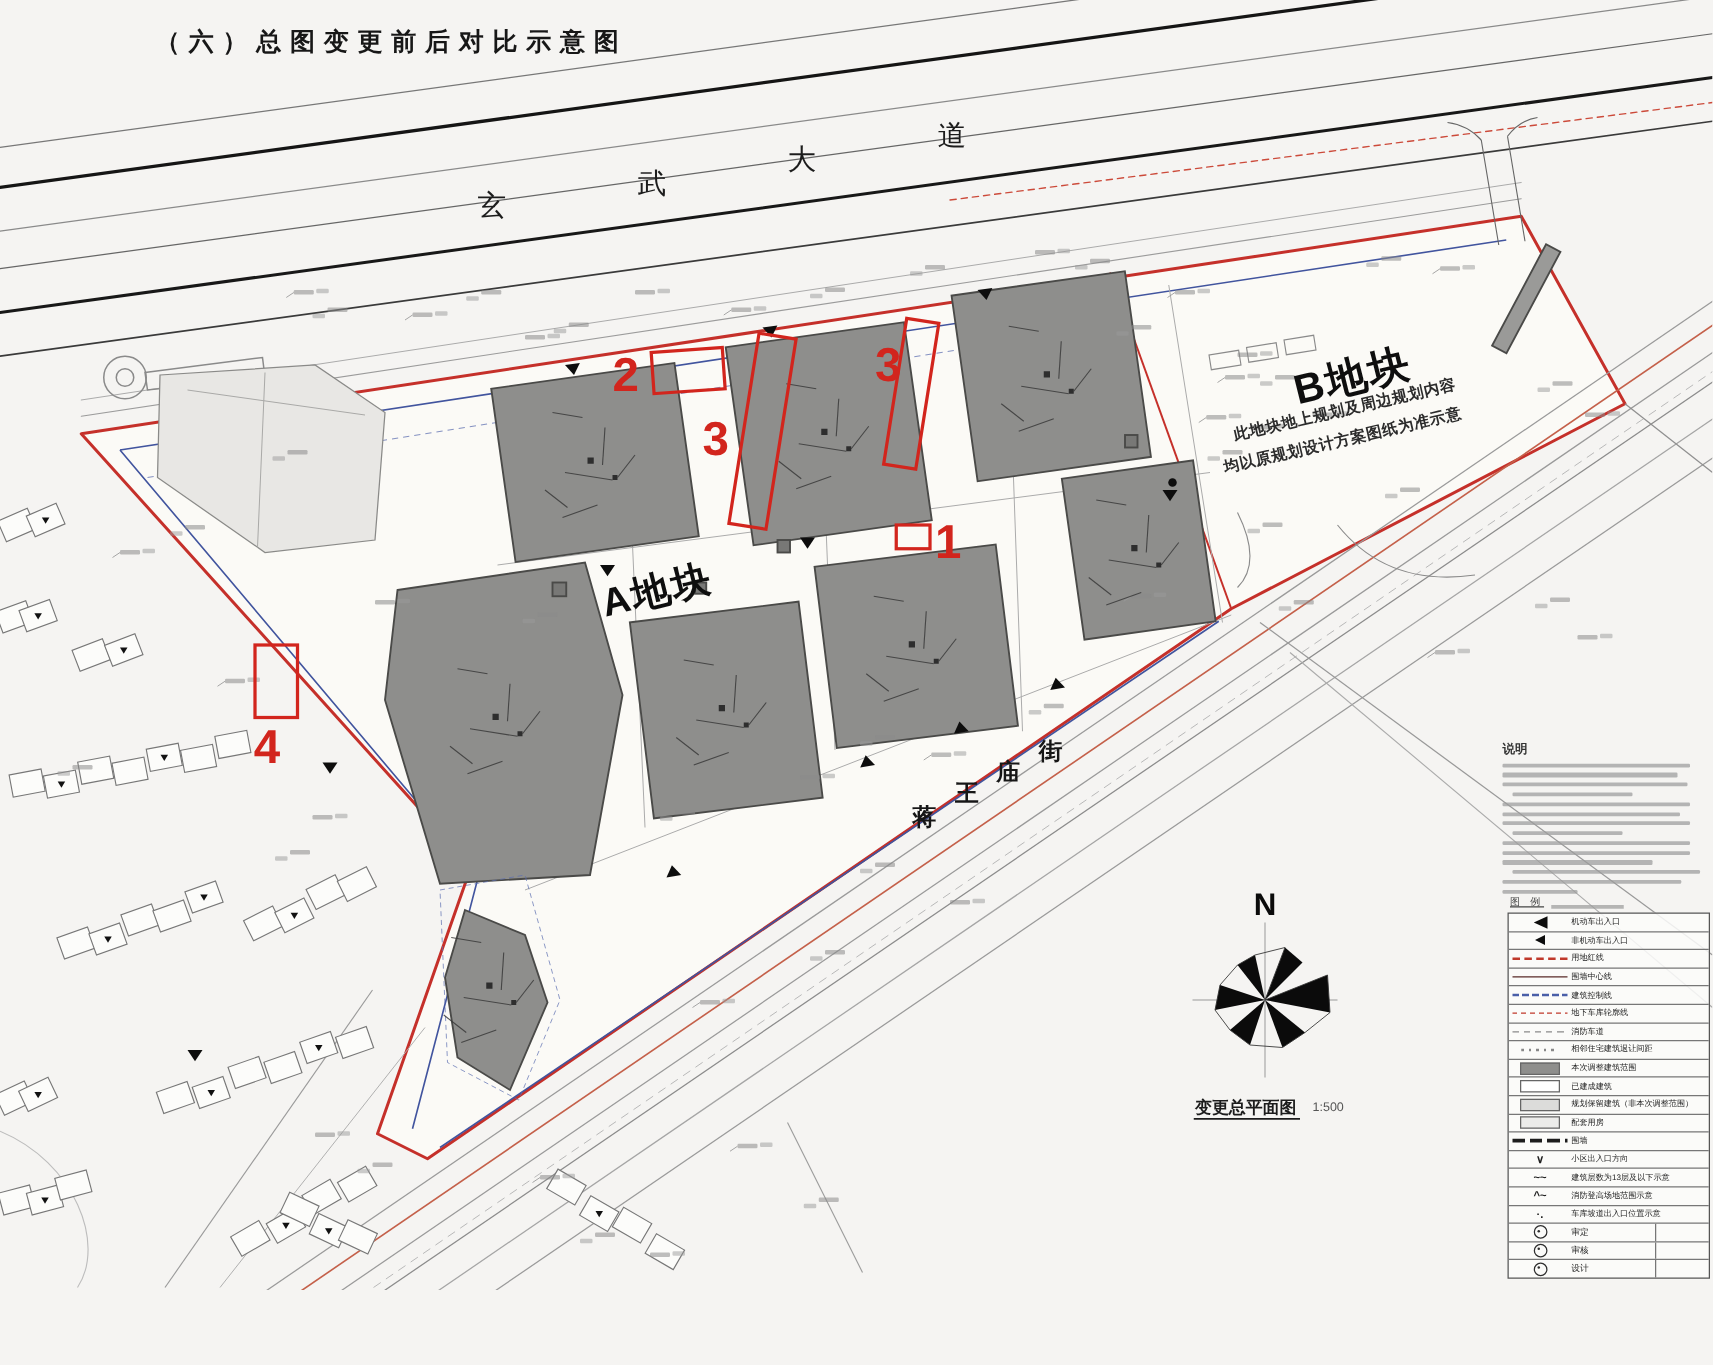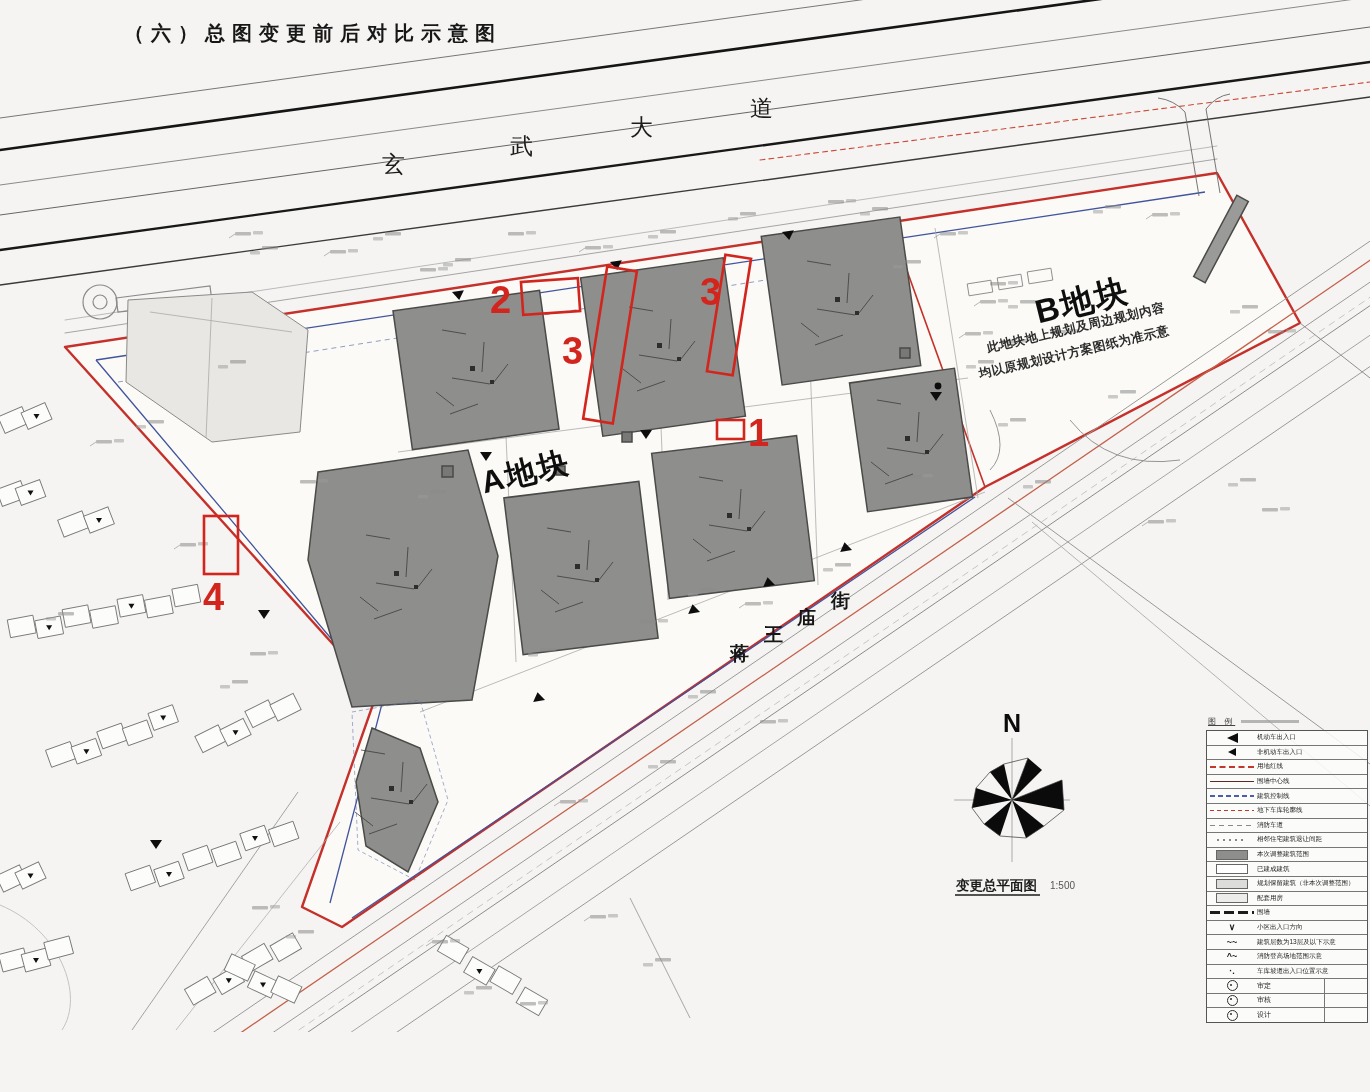--- a/index.html
+++ b/index.html
@@ -15,21 +15,21 @@
   .plotlabel{font-weight:bold;fill:#0e0e0e;letter-spacing:2px;}
   .marker-num{font-size:38px;font-weight:bold;fill:#d2251d;}
   .bnote{font-size:12.5px;font-weight:bold;fill:#2c2c2c;letter-spacing:.5px;}
   
   #notes{position:absolute;left:1202px;top:592px;width:166px;}
   #notes .nh{font-size:10px;font-weight:bold;color:#333;margin-bottom:4px;}
   #notes .nl{height:3.2px;background:#9b9b9b;opacity:.72;margin:4.6px 0;border-radius:1px;}
   
   #legend{position:absolute;left:1206px;top:716px;width:162px;}
   #legend .lhead{font-size:8px;color:#444;letter-spacing:3px;margin:0 0 3px 2px;
-     border-bottom:0;display:flex;gap:6px;align-items:center;text-decoration:underline;}
+     border-bottom:0;display:flex;gap:6px;align-items:flex-end;text-decoration:underline;}
   #legend .lhead .hb{height:3px;background:#9a9a9a;opacity:.7;width:58px;}
   .ltable{border:1px solid #555;background:rgba(252,252,250,.85);}
   .lrow{display:flex;align-items:center;height:13.6px;border-bottom:1px solid #777;}
   .lrow:last-child{border-bottom:0;}
   .sym{width:50px;min-width:50px;display:flex;align-items:center;justify-content:center;height:100%;}
   .llabel{font-size:6.5px;color:#222;white-space:nowrap;overflow:hidden;letter-spacing:0;}
   .s-line{width:44px;}
   .s-reddash{height:0;border-top:2.5px dashed #c0392b;}
   .s-darksolid{height:0;border-top:1.6px solid #5a2b28;}
   .s-bluedd{height:1.4px;background:repeating-linear-gradient(90deg,#4a5fa8 0 5px,transparent 5px 8px);}
@@ -473,20 +473,37 @@
       <rect x="716" y="256" width="26" height="118" transform="rotate(9 729 315)"></rect>
       <rect x="204" y="516" width="34" height="58"></rect>
     </g>
     <text class="marker-num" x="748" y="446">1</text>
     <text class="marker-num" x="490" y="313">2</text>
     <text class="marker-num" x="562" y="364">3</text>
     <text class="marker-num" x="700" y="305">3</text>
     <text class="marker-num" x="203" y="610">4</text>
   </svg>
 
+  <div id="notes">
+    <div class="nh">说明</div>
+  <div class="nl" style="width: 150px;"></div>
+      <div class="nl" style="width: 140px;"></div>
+      <div class="nl" style="width: 148px;"></div>
+      <div class="nl" style="width: 96px; margin-left: 8px;"></div>
+      <div class="nl" style="width: 150px;"></div>
+      <div class="nl" style="width: 142px;"></div>
+      <div class="nl" style="width: 150px;"></div>
+      <div class="nl" style="width: 88px; margin-left: 8px;"></div>
+      <div class="nl" style="width: 150px;"></div>
+      <div class="nl" style="width: 150px;"></div>
+      <div class="nl" style="width: 120px;"></div>
+      <div class="nl" style="width: 150px; margin-left: 8px;"></div>
+      <div class="nl" style="width: 143px;"></div>
+      <div class="nl" style="width: 60px;"></div>
+    </div>
 
   <div id="legend">
     <div class="lhead">
       <span>图 例</span>
       <span class="hb"></span>
     </div>
     <div class="ltable">
       <div class="lrow">
           <div class="sym">
             <span class="s-arrow"></span>

